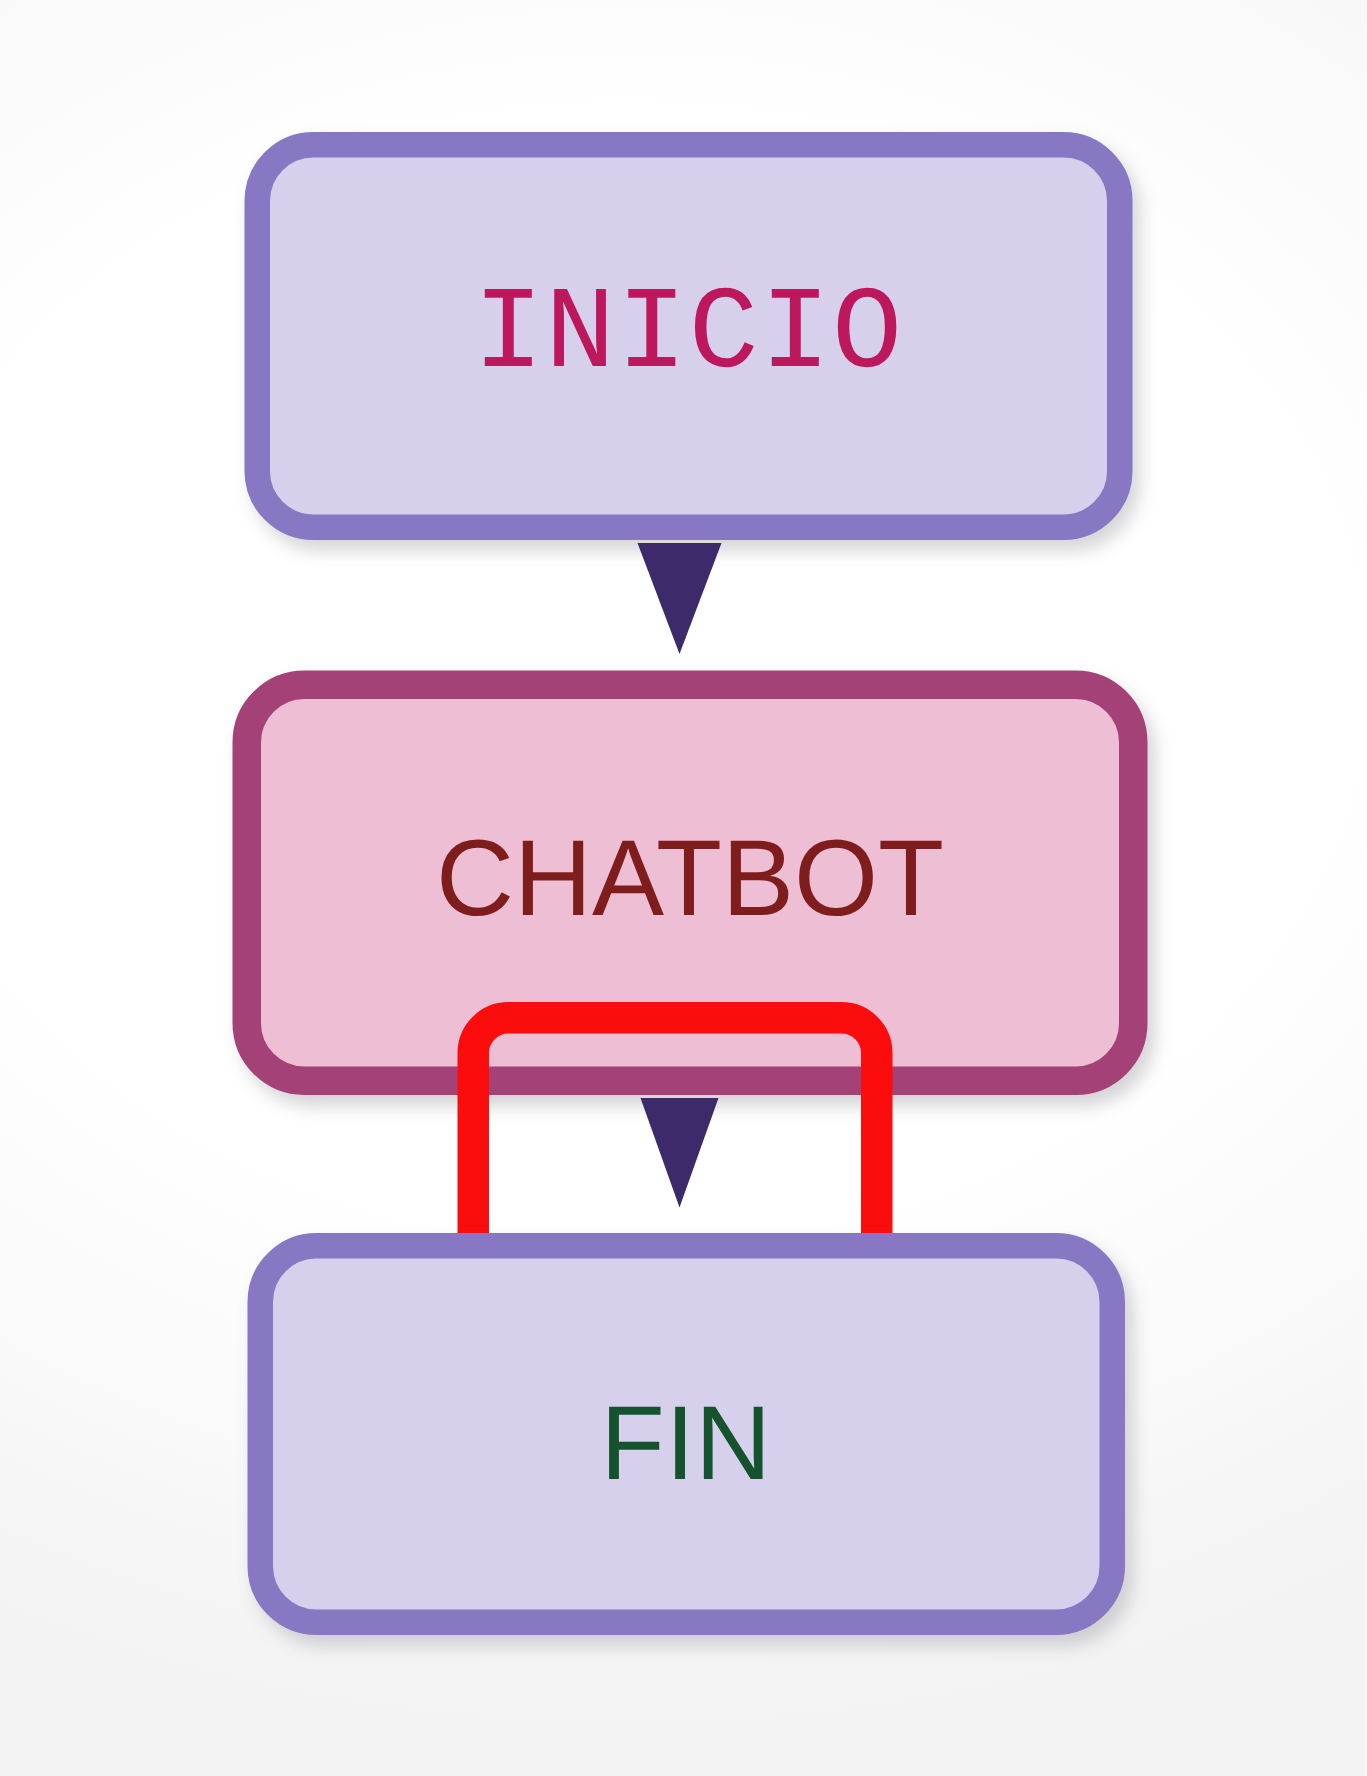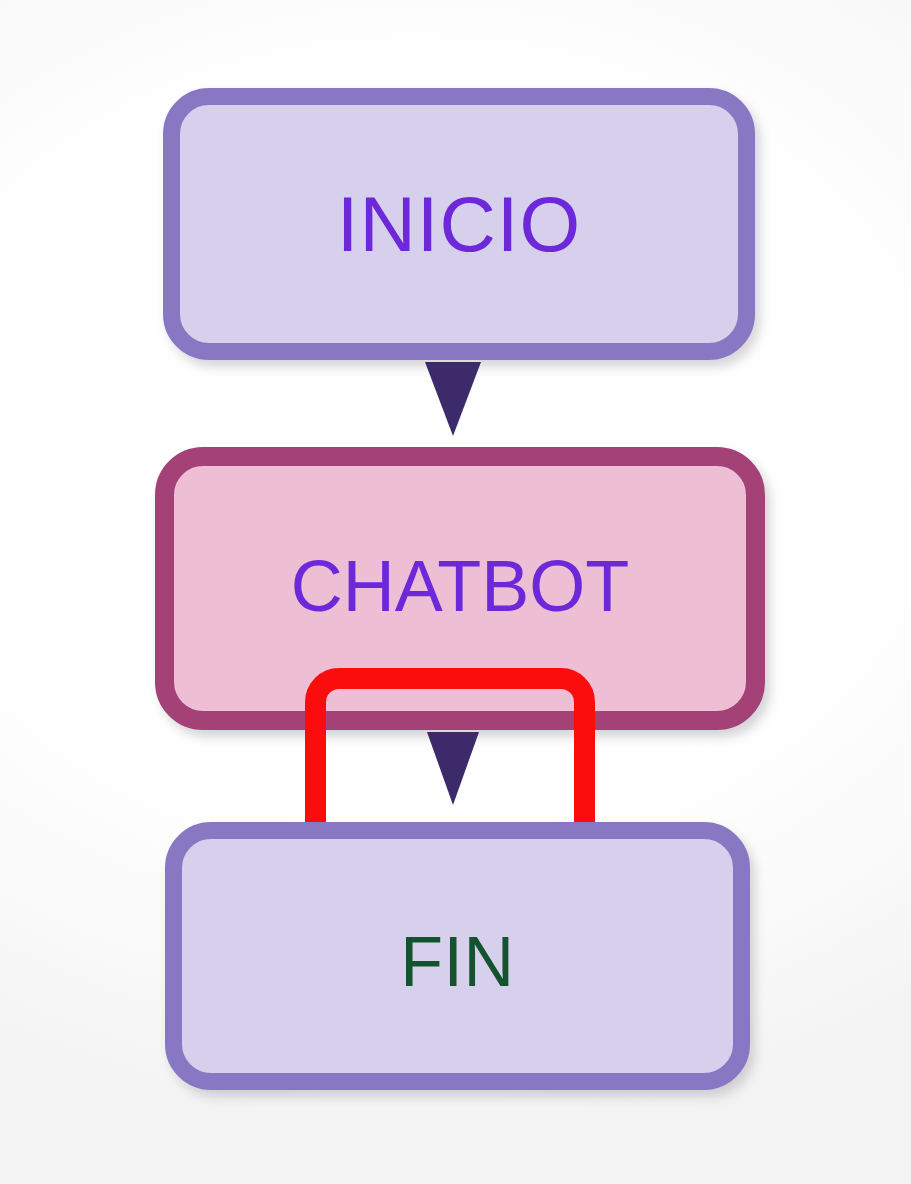--- a/index.html
+++ b/index.html
@@ -40,42 +40,42 @@
     top: 88px;
     width: 592px;
     height: 272px;
     border-width: 17px;
     border-color: #8878c4;
     border-radius: 46px;
     background: #d7d0ec;
     box-shadow: 5px 7px 11px rgba(120,120,130,0.30);
   }
   #node-inicio .node-label {
-    font-family: Liberation Sans, sans-serif;
+    font-family: Liberation Mono, monospace;
     font-size: 78px;
-    color: #6d28d9;
+    color: #be185d;
     letter-spacing: 1px;
   }
 
   
   #node-chatbot {
     left: 155px;
     top: 447px;
     width: 610px;
     height: 283px;
     border-width: 19px;
     border-color: #a44177;
     border-radius: 48px;
     background: #edbed4;
     box-shadow: 5px 7px 11px rgba(120,120,130,0.32);
   }
   #node-chatbot .node-label {
     font-family: "Liberation Sans", "DejaVu Sans", sans-serif;
     font-size: 72px;
-    color: #6d28d9;
+    color: #7f1d1d;
     letter-spacing: 0px;
     position: relative;
     top: -3px;
   }
 
   
   #node-fin {
     left: 165px;
     top: 822px;
     width: 585px;

